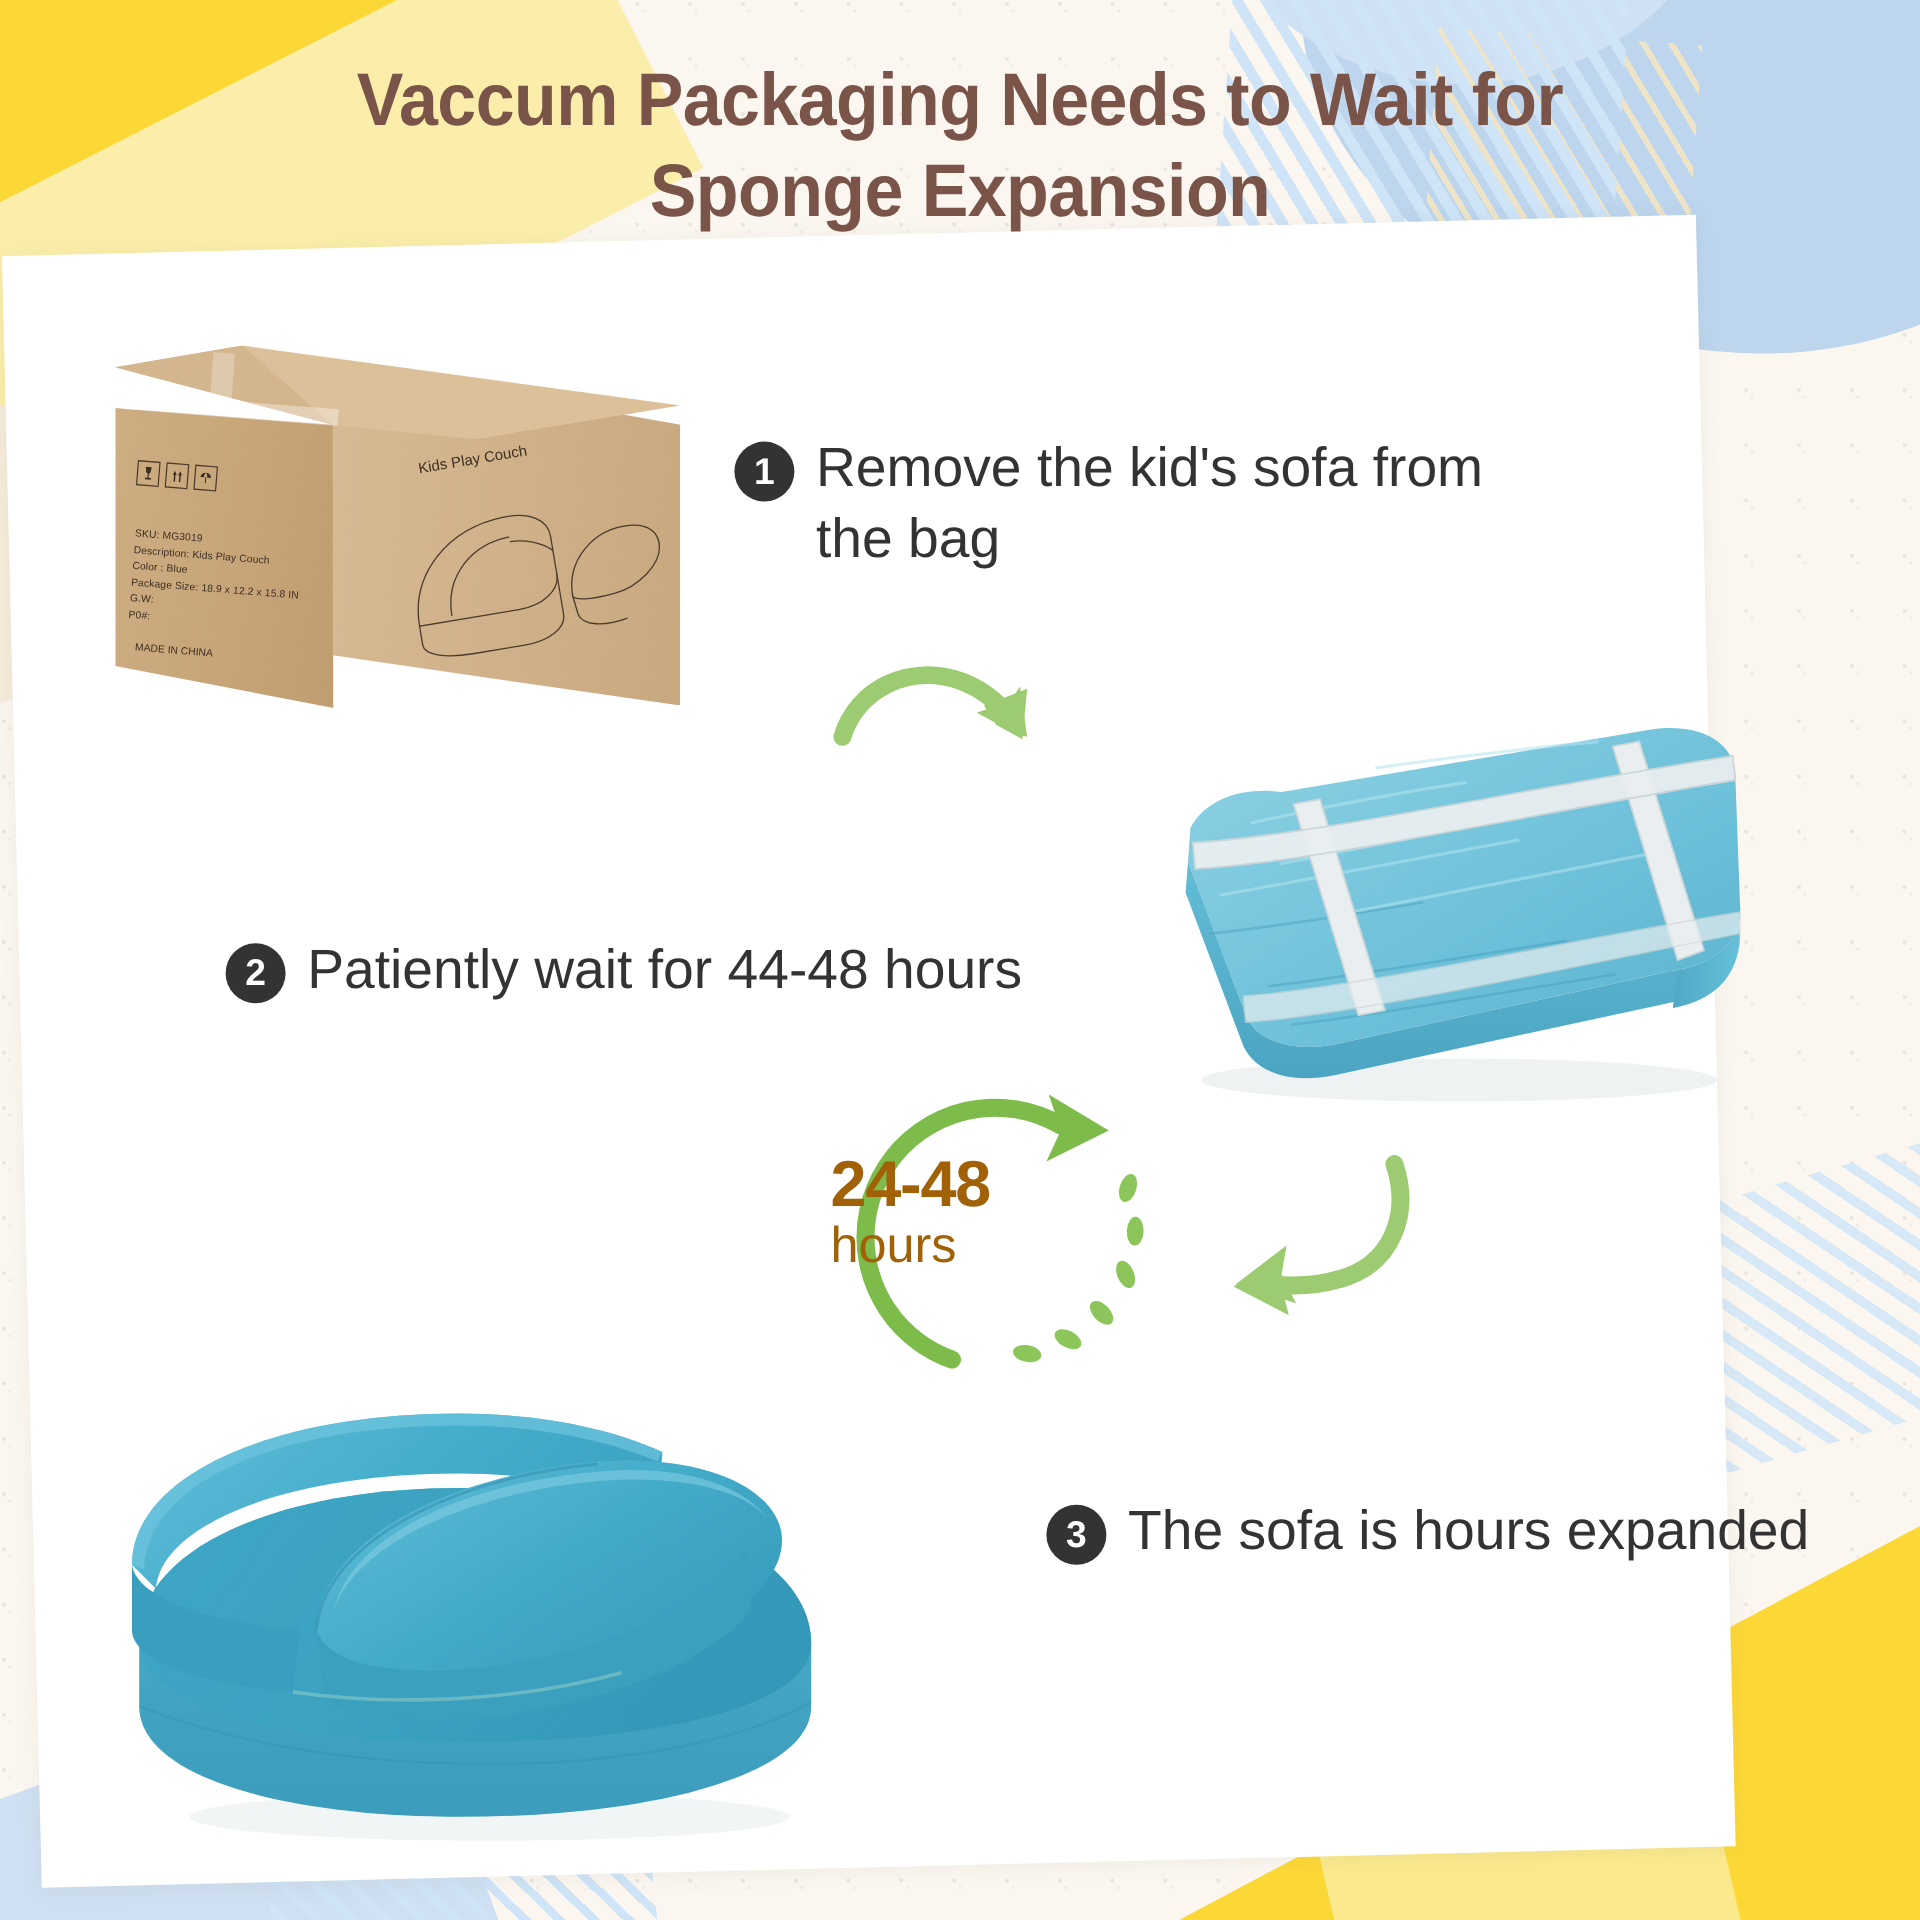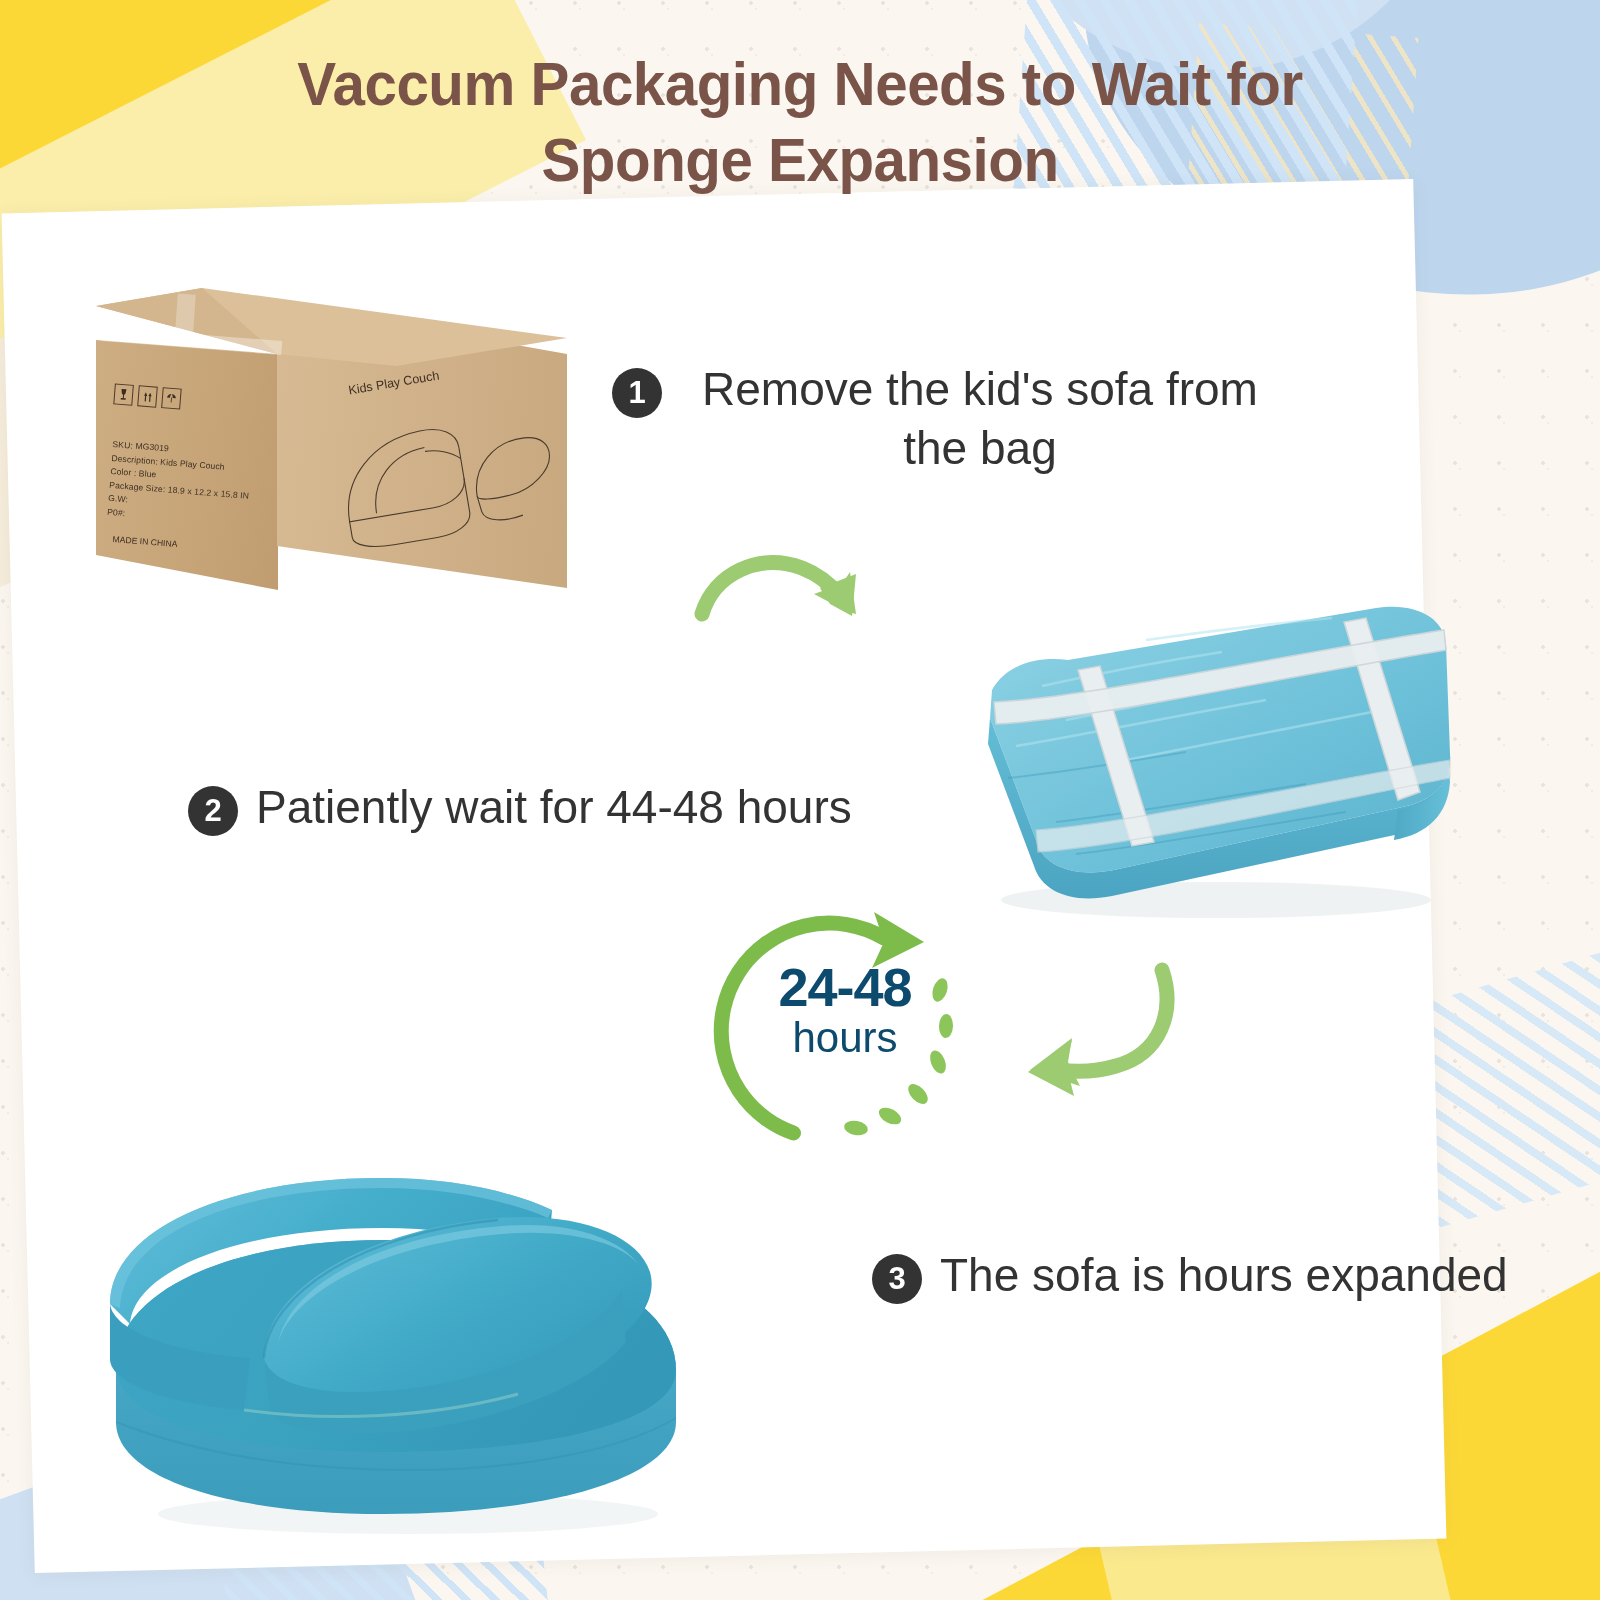--- a/index.html
+++ b/index.html
@@ -131,21 +131,20 @@
   .badge{
     flex:none;width:50px;height:50px;border-radius:50%;
     background:#333333;color:#fff;
     font-size:31px;font-weight:bold;
     display:flex;align-items:center;justify-content:center;
     margin-top:8px;
   }
   .step-text{
     color:#333333;font-size:46px;line-height:1.28;font-weight:400;
     max-width:600px;
-    text-align:center;
   }
   #step1{left:612px;top:360px;}
   #step2{left:188px;top:778px;}
   #step3{left:872px;top:1246px;}
 
   
   .box-wrap{position:absolute;left:96px;top:288px;width:470px;height:330px;}
   .box-front{
     position:absolute;left:0;top:52px;width:182px;height:250px;
     background:linear-gradient(100deg,#cdad82 0%,#c6a478 60%,#c09d71 100%);
@@ -194,22 +193,22 @@
   
   .sofa{position:absolute;left:78px;top:1122px;width:640px;height:420px;}
 
   
   .arrow1{position:absolute;left:680px;top:528px;width:200px;height:130px;}
   .arrow2{position:absolute;left:1000px;top:950px;width:190px;height:155px;}
 
   
   .timer{position:absolute;left:688px;top:898px;width:310px;height:260px;}
   .timer-txt{
-    position:absolute;left:4px;right:0;top:62px;text-align:center;
-    color:#0c4a6e;
+    position:absolute;left:4px;right:0;top:62px;text-align:left;
+    color:#a16207;
   }
   .timer-num{font-size:54px;font-weight:bold;letter-spacing:-1px;line-height:1.02;}
   .timer-unit{font-size:42px;font-weight:400;line-height:1.08;}
 </style>
 </head>
 <body>
 
 <div class="stage">
 
   <div class="bg-base"></div>

